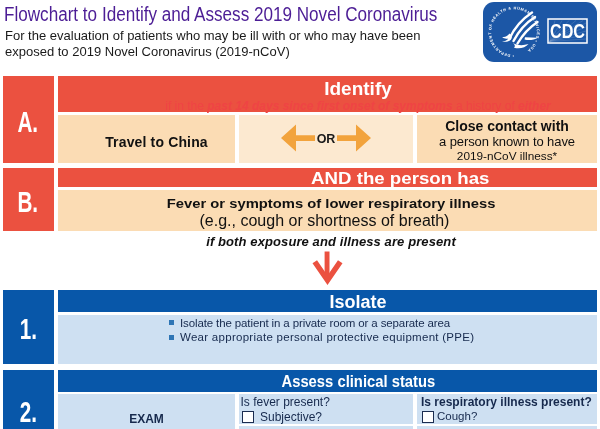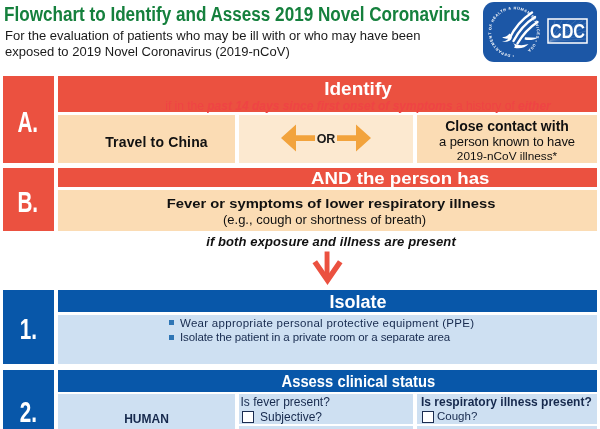--- a/index.html
+++ b/index.html
@@ -13,21 +13,21 @@
 .ctr{text-align:center;left:58px;width:600px;}
 .peach{background:#fbdcb4;}
 .lblue{background:#cee0f2;}
 .navy{color:#16294d;}
 .bullet{display:inline-block;width:5px;height:5px;background:#2e75b5;margin-right:6px;}
 .chk{display:inline-block;box-sizing:border-box;width:12px;height:12px;background:#fff;border:1.5px solid #1a2c50;}
 </style>
 </head>
 <body>
 
-<div class="abs" style="left:4px;top:2.5px;font-size:20px;font-weight:bold;color:#15803d;white-space:nowrap;"><span style="display:inline-block;transform:scaleX(0.855);transform-origin:0 0;">Flowchart to Identify and Assess 2019 Novel Coronavirus</span></div>
+<div class="abs" style="left:4px;top:2.5px;font-size:20px;font-weight:normal;color:#4c1d95;white-space:nowrap;"><span style="display:inline-block;transform:scaleX(0.855);transform-origin:0 0;">Flowchart to Identify and Assess 2019 Novel Coronavirus</span></div>
 <div class="abs" style="left:5px;top:27.5px;font-size:13px;line-height:16px;color:#1a1a1a;">For the evaluation of patients who may be ill with or who may have been<br>exposed to 2019 Novel Coronavirus (2019-nCoV)</div>
 
 <svg class="abs" style="left:483px;top:2px;" width="114" height="60" viewBox="0 0 114 60">
   <rect x="0" y="0" width="114" height="60" rx="11" fill="#1c57a6"></rect>
   <defs>
     <path id="ringtop" d="M31 52.8 A22.8 22.8 0 1 1 31.02 52.8"></path>
   </defs>
   <text font-family="Liberation Sans,sans-serif" font-size="3.8" font-weight="bold" fill="#fff" letter-spacing="0.6">
     <textPath href="#ringtop">• DEPARTMENT OF HEALTH &amp; HUMAN SERVICES • USA</textPath>
   </text>
@@ -77,42 +77,42 @@
   <span style="font-size:14px;font-weight:bold;">Close contact with</span><br>
   <span style="font-size:13px;letter-spacing:-0.1px;">a person known to have</span><br>
   <span style="font-size:11.8px;">2019-nCoV illness*</span>
 </div>
 
 <div class="abs lab" style="left:2.5px;top:168px;height:63px;" id="labB"><span style="position:relative;top:16.9px;">B.</span></div>
 <div class="abs" style="left:58px;top:168px;width:539px;height:19px;background:#eb5140;"></div>
 <div class="abs ctr" style="top:169px;font-size:17px;font-weight:bold;color:#fff;margin-left:42px;" id="andpers"><span style="display:inline-block;transform:scaleX(1.098);">AND the person has</span></div>
 <div class="abs peach" style="left:58px;top:189.5px;width:539px;height:41.5px;"></div>
 <div class="abs" style="left:61.5px;width:539px;text-align:center;top:196px;font-size:13.5px;font-weight:bold;color:#111;" id="fever"><span style="display:inline-block;transform:scaleX(1.095);">Fever or symptoms of lower respiratory illness</span></div>
-<div class="abs" style="left:55px;width:539px;text-align:center;top:211.5px;font-size:13px;color:#111;" id="eg">(e.g., cough or shortness of breath)</div>
+<div class="abs" style="left:55px;width:539px;text-align:center;top:211.5px;font-size:16px;color:#111;" id="eg">(e.g., cough or shortness of breath)</div>
 
 <div class="abs ctr" style="left:31px;width:600px;top:234px;font-size:13px;font-weight:bold;font-style:italic;color:#111;letter-spacing:0.1px;" id="ifboth">if both exposure and illness are present</div>
 <svg class="abs" style="left:310px;top:250px;" width="35" height="36" viewBox="0 0 35 36">
   <path d="M14.6 1.5 L19.5 1.5 L19.5 27.2 L14.6 27.2 Z" fill="#eb5140"></path>
   <path d="M2.5 13.3 L7.03 10.18 L17.5 25.4 L27.97 10.18 L32.5 13.3 L17.5 35 Z" fill="#eb5140"></path>
 </svg>
 
 <div class="abs lab blue" style="left:2.5px;top:290px;height:73.5px;" id="lab1"><span style="position:relative;top:21.8px;">1.</span></div>
 <div class="abs" style="left:58px;top:290px;width:539px;height:22px;background:#0857a9;"></div>
 <div class="abs ctr" style="top:292px;font-size:18px;font-weight:bold;color:#fff;" id="isolate">Isolate</div>
 <div class="abs lblue" style="left:58px;top:315px;width:539px;height:48.5px;"></div>
 <div class="abs navy" style="left:169px;top:315.5px;font-size:11.5px;letter-spacing:0.1px;line-height:14.7px;" id="bullets">
+  <div style="letter-spacing:-0.12px;"><span class="bullet" style="vertical-align:1.5px;"></span>Isolate the patient in a private room or a separate area</div>
   <div style="letter-spacing:0.28px;"><span class="bullet" style="vertical-align:1.5px;"></span>Wear appropriate personal protective equipment (PPE)</div>
-  <div style="letter-spacing:-0.12px;"><span class="bullet" style="vertical-align:1.5px;"></span>Isolate the patient in a private room or a separate area</div>
 </div>
 
 <div class="abs lab blue" style="left:2.5px;top:370px;height:59px;" id="lab2"><span style="position:relative;top:24.9px;">2.</span></div>
 <div class="abs" style="left:58px;top:370px;width:539px;height:21.5px;background:#0857a9;"></div>
 <div class="abs ctr" style="top:372px;font-size:17px;font-weight:bold;color:#fff;" id="assess"><span style="display:inline-block;transform:scaleX(0.87);">Assess clinical status</span></div>
 <div class="abs lblue" style="left:58px;top:394px;width:177px;height:35px;"></div>
-<div class="abs navy" style="left:58px;top:412px;width:177px;font-weight:bold;font-size:12px;text-align:center;" id="exam">HUMAN</div>
+<div class="abs navy" style="left:58px;top:412px;width:177px;font-weight:bold;font-size:12px;text-align:center;" id="exam">EXAM</div>
 <div class="abs lblue" style="left:239px;top:394px;width:174px;height:29.5px;"></div>
 <div class="abs navy" style="left:240.5px;top:394.5px;font-size:12px;font-weight:normal;" id="isfever">Is fever present?</div>
 <div class="abs chk" style="left:242px;top:411px;"></div>
 <div class="abs navy" style="left:260px;top:410px;font-size:12px;" id="subj">Subjective?</div>
 <div class="abs lblue" style="left:417px;top:394px;width:180px;height:29.5px;"></div>
 <div class="abs navy" style="left:421px;top:394.5px;font-size:12px;font-weight:bold;" id="isresp">Is respiratory illness present?</div>
 <div class="abs chk" style="left:421.5px;top:411px;"></div>
 <div class="abs navy" style="left:437px;top:410px;font-size:11.5px;" id="cough">Cough?</div>
 <div class="abs lblue" style="left:239px;top:426px;width:174px;height:3px;"></div>
 <div class="abs lblue" style="left:417px;top:426px;width:180px;height:3px;"></div>

